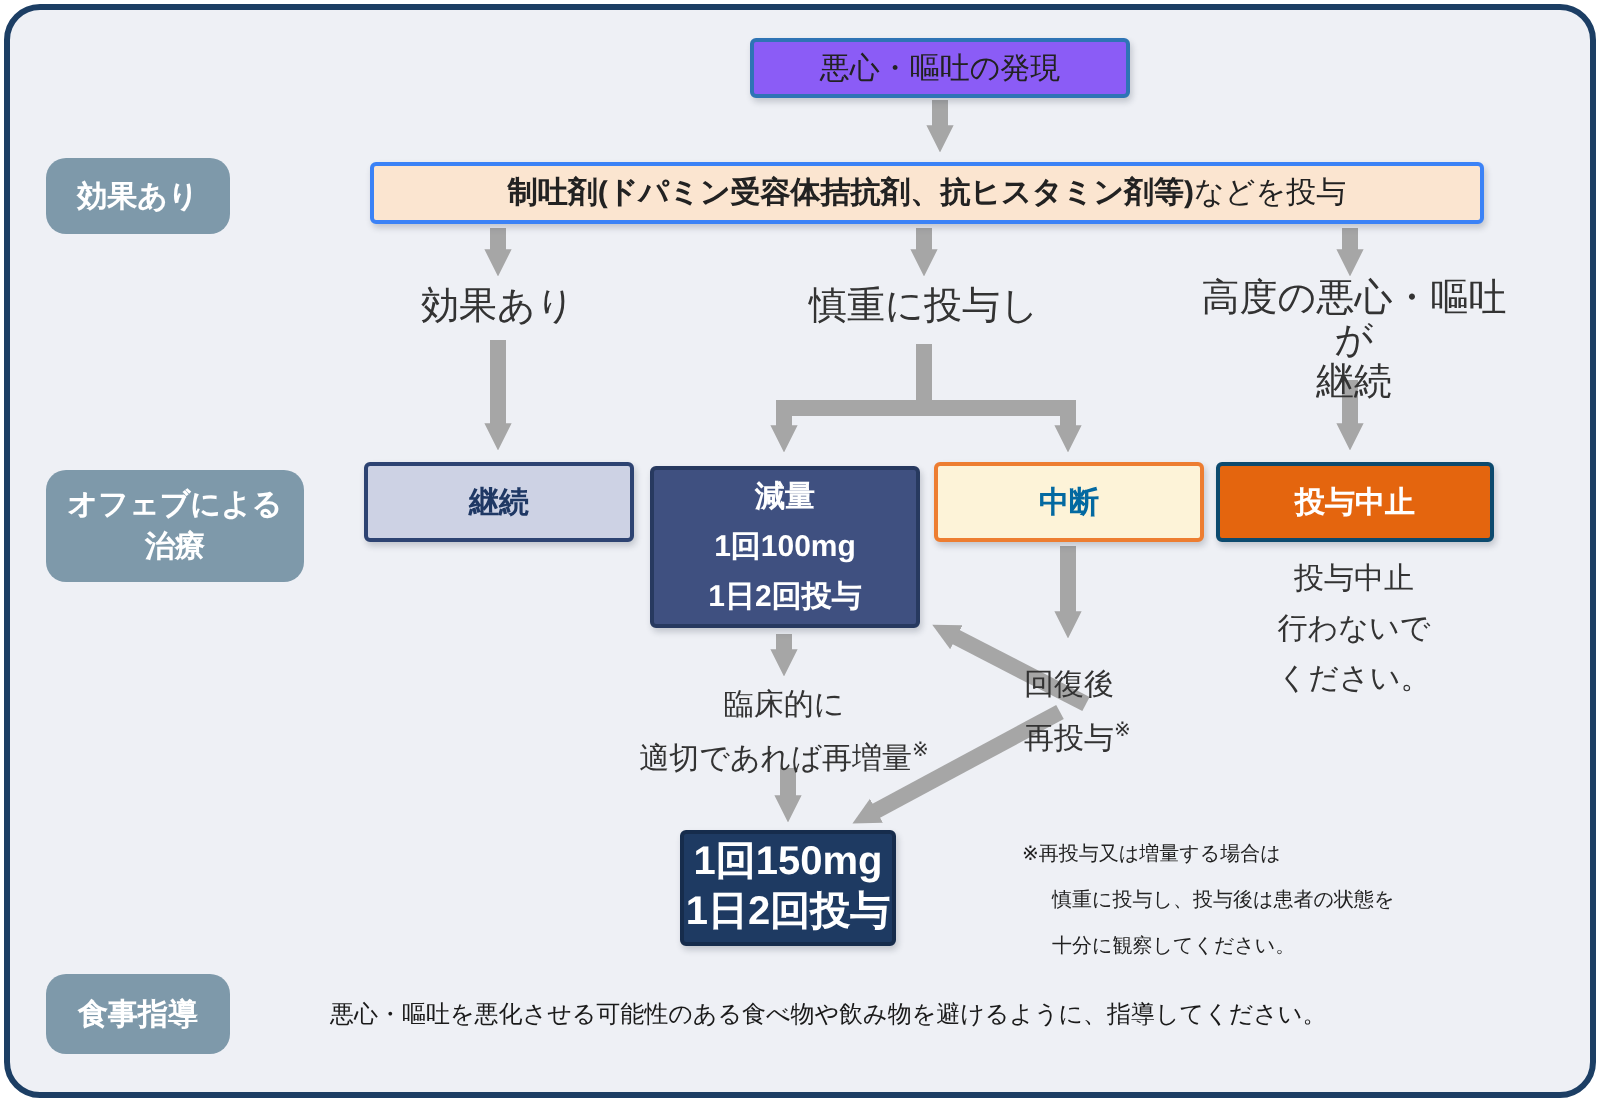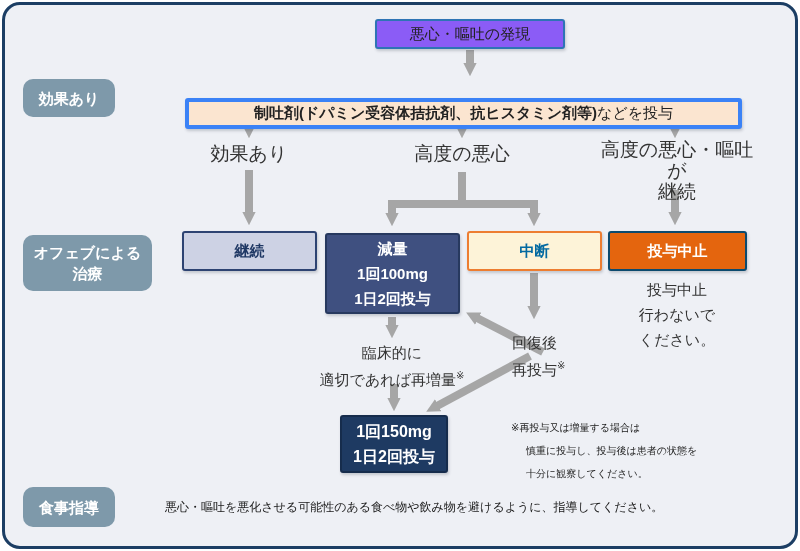--- a/index.html
+++ b/index.html
@@ -8,26 +8,26 @@
   .panel{position:absolute;left:2px;top:2px;width:790px;height:541px;
          border:3px solid #1c3e64;border-radius:18px;background:#eef0f5;}
   .arrows{position:absolute;left:0;top:0;z-index:1;}
   .abs{position:absolute;z-index:2;box-sizing:border-box;}
   .ml{white-space:pre-line;}
   .flowbox{display:flex;align-items:center;justify-content:center;text-align:center;
            font-size:15px;color:#222;box-shadow:1px 2px 3px rgba(40,50,70,.22);border-radius:3px;}
   .pill{display:flex;align-items:center;justify-content:center;text-align:center;
         background:#7e99aa;color:#ffffff;font-weight:bold;font-size:15px;border-radius:10px;line-height:21px;}
   .startbox{background:#8b5cf6;border:2px solid #2e74b5;}
-  .antiemetic{background:#fbe5d0;border:4px solid #3b82f6;margin-top:17px;}
+  .antiemetic{background:#fbe5d0;border:2px solid #3b82f6;}
   .periwinkle{background:#cdd2e4;border:2px solid #2d4372;color:#1f3864;font-weight:bold;}
   .navyfill{background:#3f5080;border:2px solid #27395f;color:#ffffff;font-weight:bold;line-height:25px;}
   .cream{background:#fdf3d8;border:2px solid #ed7d31;color:#0369a1;font-weight:bold;}
   .orangesolid{background:#e4650e;border:2px solid #0c4a6e;color:#ffffff;font-weight:bold;}
-  .navydark{background:#1e3a62;border:2px solid #162c4c;color:#ffffff;font-weight:bold;line-height:25px;font-size:16px;}
+  .navydark{background:#1e3a62;border:2px solid #162c4c;color:#ffffff;font-weight:bold;line-height:25px;font-size:20px;}
   .branch{font-size:19px;color:#333;text-align:center;line-height:21px;}
   .plain{font-size:15px;color:#333;}
   .supmark{font-size:10px;vertical-align:super;}
   .note-line{font-size:10px;color:#222;line-height:23px;white-space:nowrap;}
   .note-line + .note-line{padding-left:15px;}
 </style>
 </head>
 <body>
 
 <div class="stage">
@@ -63,21 +63,21 @@
   </div>
 
   <div class="abs pill" style="left:23px;top:79px;width:92px;height:38px;">
     <span>効果あり</span>
   </div>
   <div class="abs flowbox antiemetic" style="left:185px;top:81px;width:557px;height:31px;">
     <span><b>制吐剤(ドパミン受容体拮抗剤、抗ヒスタミン剤等)</b><span>などを投与</span></span>
   </div>
 
   <div class="abs branch" style="left:189px;top:143px;width:120px;">効果あり</div>
-  <div class="abs branch" style="left:402px;top:143px;width:120px;">高度の悪心</div>
+  <div class="abs branch" style="left:402px;top:143px;width:120px;">慎重に投与し</div>
   <div class="abs branch ml" style="left:592px;top:139px;width:170px;">高度の悪心・嘔吐が
 継続</div>
 
   <div class="abs pill ml" style="left:23px;top:235px;width:129px;height:56px;">
     <span class="ml">オフェブによる
 治療</span>
   </div>
 
   <div class="abs flowbox periwinkle" style="left:182px;top:231px;width:135px;height:40px;">
     <span>継続</span>

